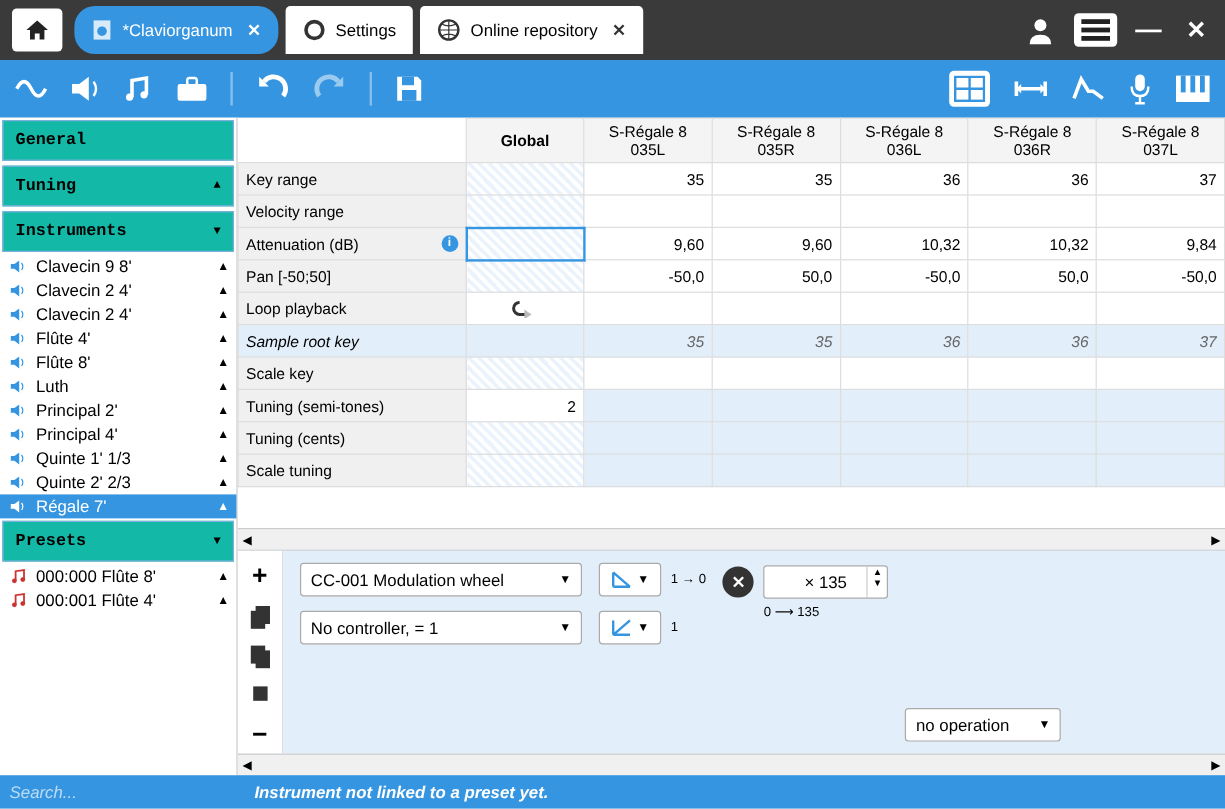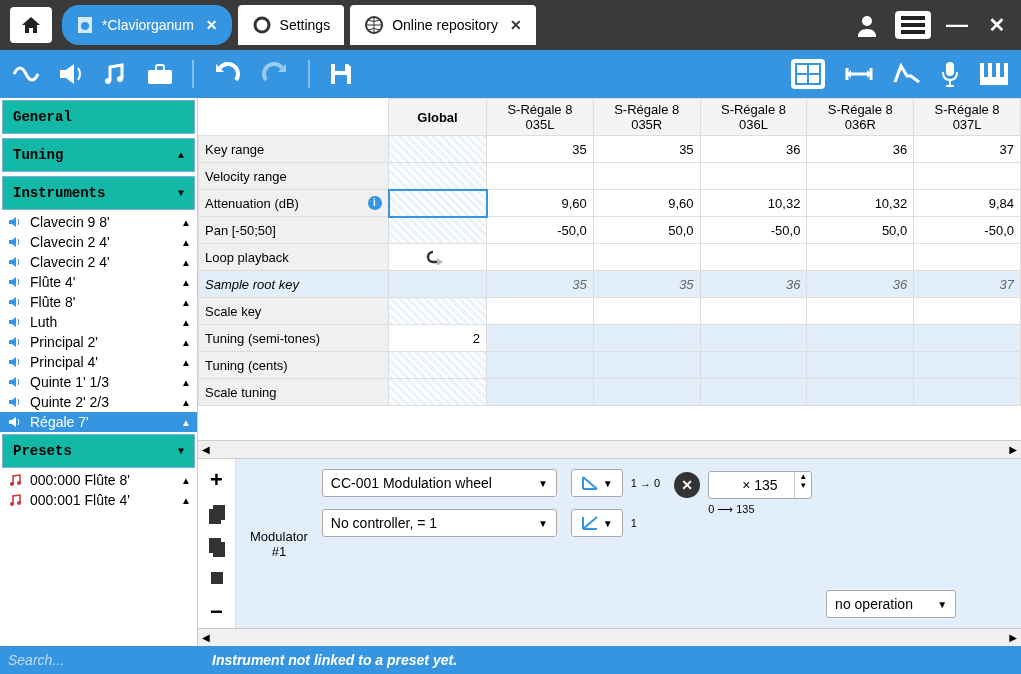--- a/index.html
+++ b/index.html
@@ -509,24 +509,20 @@
             </svg>
           </div>
         <div>
             <svg width="18" height="18">
               <rect x="3" y="3" width="12" height="12" fill="#333"></rect>
             </svg>
           </div>
         <div style="font-size:22px;font-weight:bold;cursor:pointer">−</div>
       </div>
       <div class="mod-body">
-        <div class="mod-label">
-          <span>Modulator</span>
-          <span>#1</span>
-        </div>
         <div class="mod-controls">
           <div class="h-row">
             <div class="dropdown">
               <span>CC-001 Modulation wheel</span>
               <span class="chev">▼</span>
             </div>
           </div>
           <div class="h-row">
             <div class="dropdown">
               <span>No controller, = 1</span>

